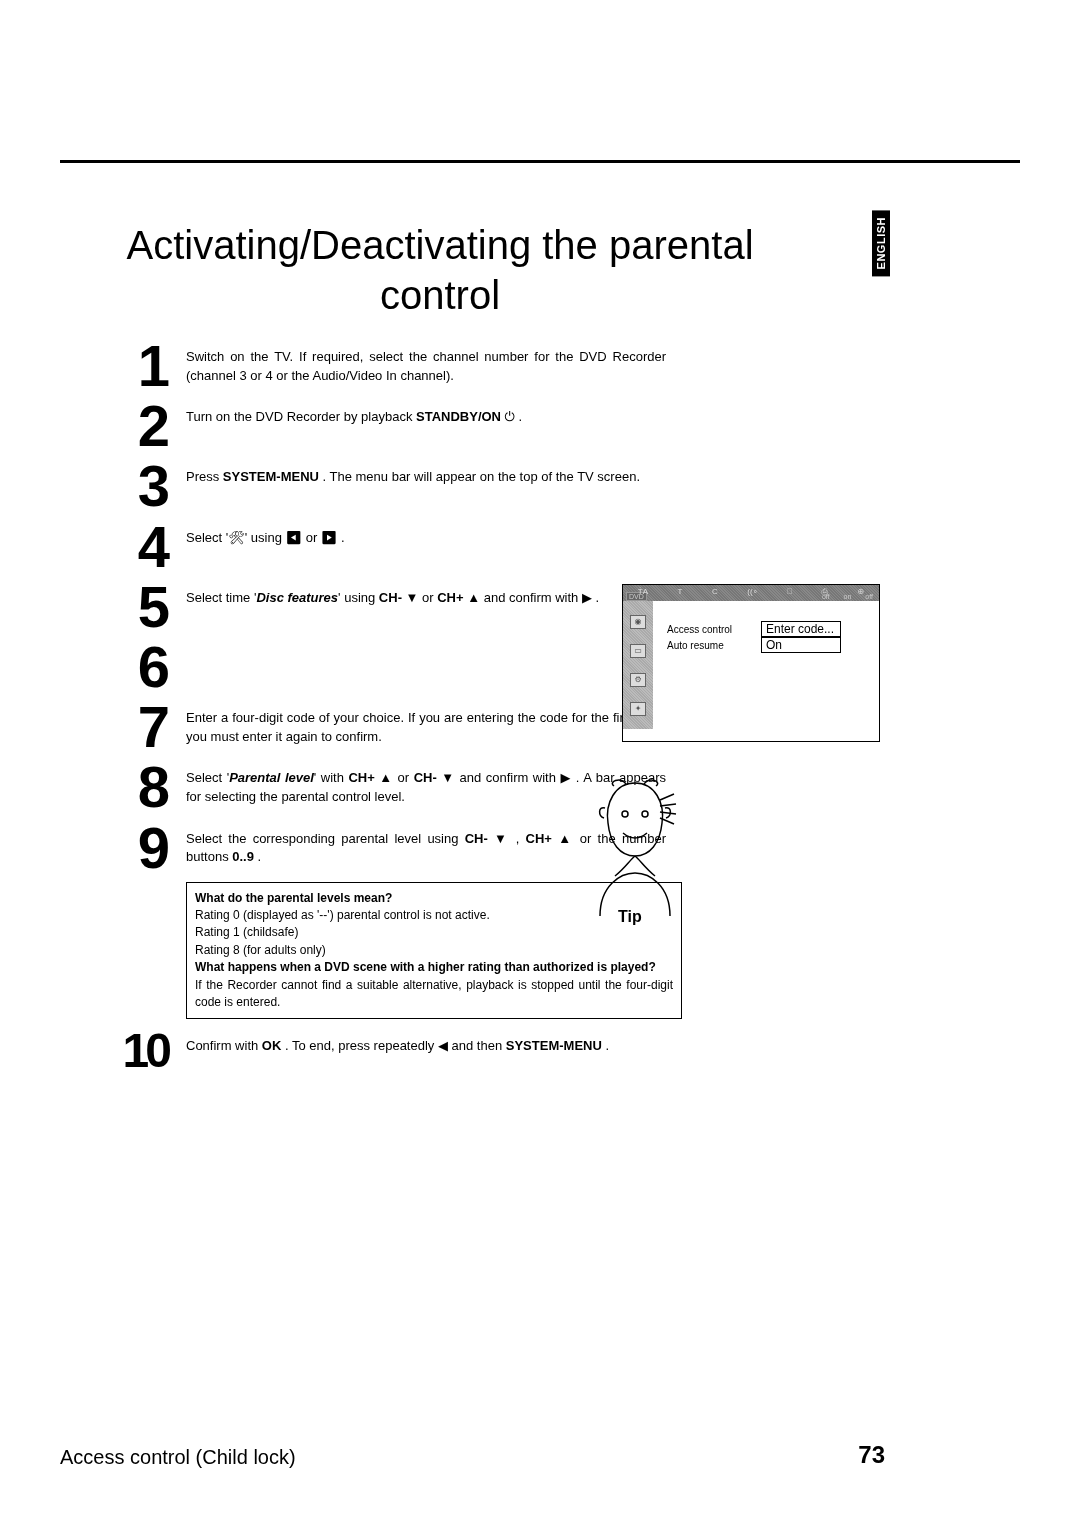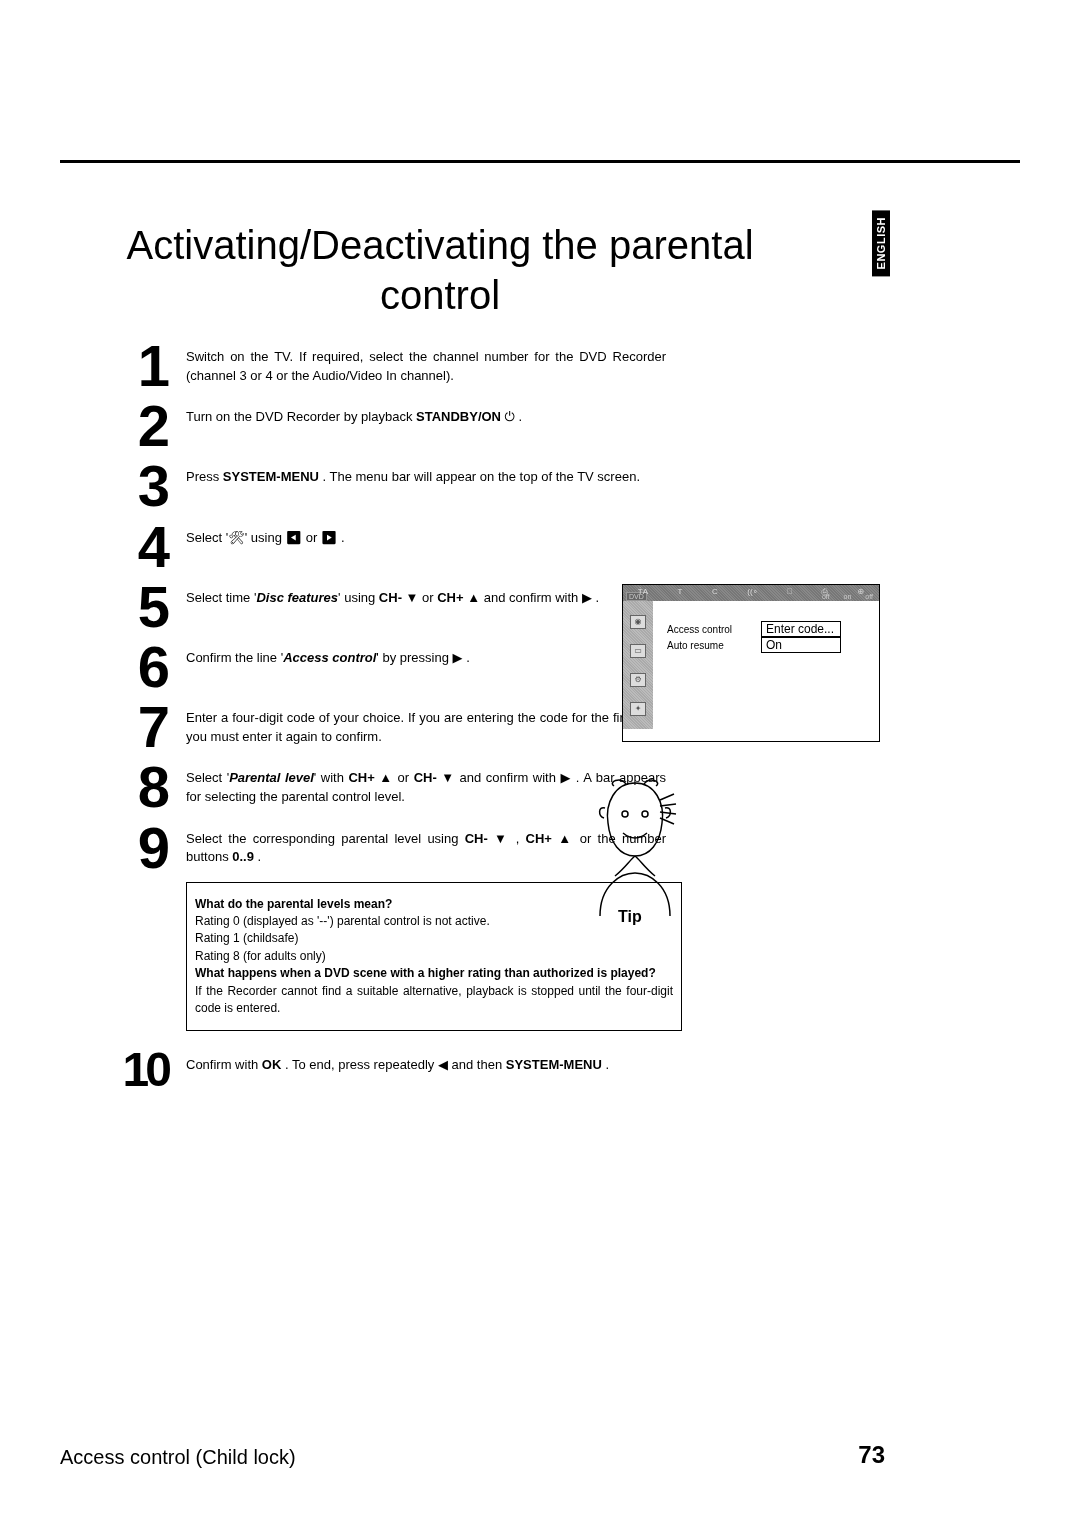--- a/index.html
+++ b/index.html
@@ -82,21 +82,21 @@
     text-align: justify;
     padding-top: 8px;
   }
   .step-body .bold { font-weight: bold; }
   .step-body .ital { font-style: italic; font-weight: bold; }
   .tip-box {
     border: 1px solid #000;
     font-family: Arial, Helvetica, sans-serif;
     font-size: 12px;
     line-height: 1.45;
-    padding: 13px 8px;
+    padding: 7px 8px;
     width: 478px;
     margin-left: 96px;
     margin-top: 6px;
     text-align: justify;
   }
   .tip-box .q { font-weight: bold; }
   .tip-label {
     position: absolute;
     font-family: Arial, Helvetica, sans-serif;
     font-weight: bold;
@@ -239,23 +239,20 @@
 
     <div class="step">
       <div class="step-num">5</div>
       <div class="step-body">
         <span>Select time '</span><span class="ital">Disc features</span><span>' using </span><span class="bold">CH-</span><span> ▼ or </span><span class="bold">CH+</span><span> ▲ and confirm with ▶ .</span>
       </div>
     </div>
 
     <div class="step">
       <div class="step-num">6</div>
-      <div class="step-body">
-        <span>Confirm the line '</span><span class="ital">Access control</span><span>' by pressing ▶ .</span>
-      </div>
     </div>
 
     <div class="step">
       <div class="step-num">7</div>
       <div class="step-body">Enter a four-digit code of your choice. If you are entering the code for the first time, you must enter it again to confirm.</div>
     </div>
 
     <div class="step">
       <div class="step-num">8</div>
       <div class="step-body">
@@ -272,21 +269,21 @@
 
     <div class="tip-box">
       <div class="q">What do the parental levels mean?</div>
       <div>Rating 0 (displayed as '--') parental control is not active.</div>
       <div>Rating 1 (childsafe)</div>
       <div>Rating 8 (for adults only)</div>
       <div class="q">What happens when a DVD scene with a higher rating than authorized is played?</div>
       <div>If the Recorder cannot find a suitable alternative, playback is stopped until the four-digit code is entered.</div>
     </div>
 
-    <div class="step" style="margin-top:17px;">
+    <div class="step" style="margin-top:10px;">
       <div class="step-num ten">10</div>
       <div class="step-body">
         <span>Confirm with </span><span class="bold">OK</span><span> . To end, press repeatedly ◀ and then </span><span class="bold">SYSTEM-MENU</span><span> .</span>
       </div>
     </div>
 
   </div>
 
   <div class="osd">
     <div class="osd-top">

